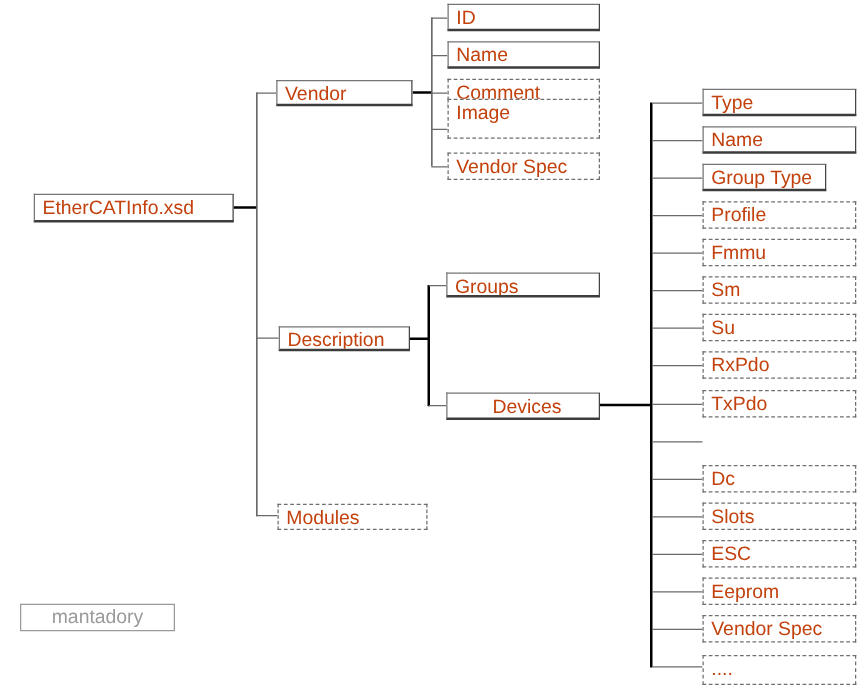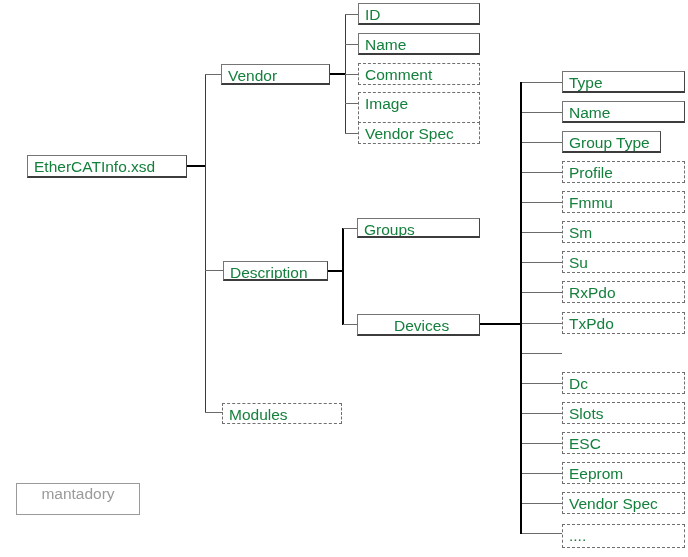--- a/index.html
+++ b/index.html
@@ -12,21 +12,21 @@
     width: 688px;
     height: 557px;
     background: #ffffff;
     font-family: "Liberation Sans", sans-serif;
     overflow: hidden;
   }
   .node {
     position: absolute;
     box-sizing: border-box;
     background: #ffffff;
-    color: #15803d;
+    color: #c2410c;
     font-size: 15.5px;
     line-height: 19px;
     padding: 1px 0 0 6px;
     white-space: nowrap;
     overflow: hidden;
   }
   .node.solid {
     border: 1px solid #757575;
     border-right: 1px solid #454545;
     border-bottom: 2px solid #3c3c3c;
@@ -100,21 +100,21 @@
 
   <div class="node solid" style="left:27px;  top:155px; width:160px; height:23px;">EtherCATInfo.xsd</div>
 
   <div class="node solid" style="left:221px; top:64px;  width:109px; height:21px;">Vendor</div>
   <div class="node solid" style="left:223px; top:261px; width:105px; height:20px;">Description</div>
   <div class="node dashed" style="left:222px; top:403px; width:120px; height:21px;">Modules</div>
 
   <div class="node solid" style="left:358px; top:3px;   width:122px; height:22px;">ID</div>
   <div class="node solid" style="left:358px; top:33px;  width:122px; height:22px;">Name</div>
   <div class="node dashed" style="left:358px; top:63px;  width:122px; height:22px;">Comment</div>
-  <div class="node dashed" style="left:358px; top:92px;  width:122px; height:32px;">Image</div>
+  <div class="node dashed" style="left:358px; top:79px;  width:122px; height:32px;">Image</div>
   <div class="node dashed" style="left:358px; top:122px; width:122px; height:22px;">Vendor Spec</div>
 
   <div class="node solid" style="left:357px; top:218px; width:123px; height:20px;">Groups</div>
   <div class="node solid" style="left:357px; top:314px; width:123px; height:22px;padding-left:36px;">Devices</div>
 
   <div class="node solid" style="left:562px; top:71px;  width:123px; height:22px;">Type</div>
   <div class="node solid" style="left:562px; top:101px; width:123px; height:22px;">Name</div>
   <div class="node solid" style="left:562px; top:131px; width:99px; height:22px;">Group Type</div>
   <div class="node dashed" style="left:562px; top:161px; width:123px; height:22px;">Profile</div>
   <div class="node dashed" style="left:562px; top:191px; width:123px; height:22px;">Fmmu</div>
@@ -122,15 +122,15 @@
   <div class="node dashed" style="left:562px; top:251px; width:123px; height:22px;">Su</div>
   <div class="node dashed" style="left:562px; top:281px; width:123px; height:22px;">RxPdo</div>
   <div class="node dashed" style="left:562px; top:312px; width:123px; height:22px;">TxPdo</div>
   <div class="node dashed" style="left:562px; top:372px; width:123px; height:22px;">Dc</div>
   <div class="node dashed" style="left:562px; top:402px; width:123px; height:22px;">Slots</div>
   <div class="node dashed" style="left:562px; top:432px; width:123px; height:22px;">ESC</div>
   <div class="node dashed" style="left:562px; top:462px; width:123px; height:22px;">Eeprom</div>
   <div class="node dashed" style="left:562px; top:492px; width:123px; height:22px;">Vendor Spec</div>
   <div class="node dashed" style="left:562px; top:524px; width:123px; height:24px;">....</div>
 
-  <div class="legend-box solid" style="left:16px; top:483px; width:124px; height:32px;">mantadory</div>
+  <div class="legend-box solid" style="left:16px; top:483px; width:124px; height:22px;">mantadory</div>
 
 </div>
 
 </body></html>

